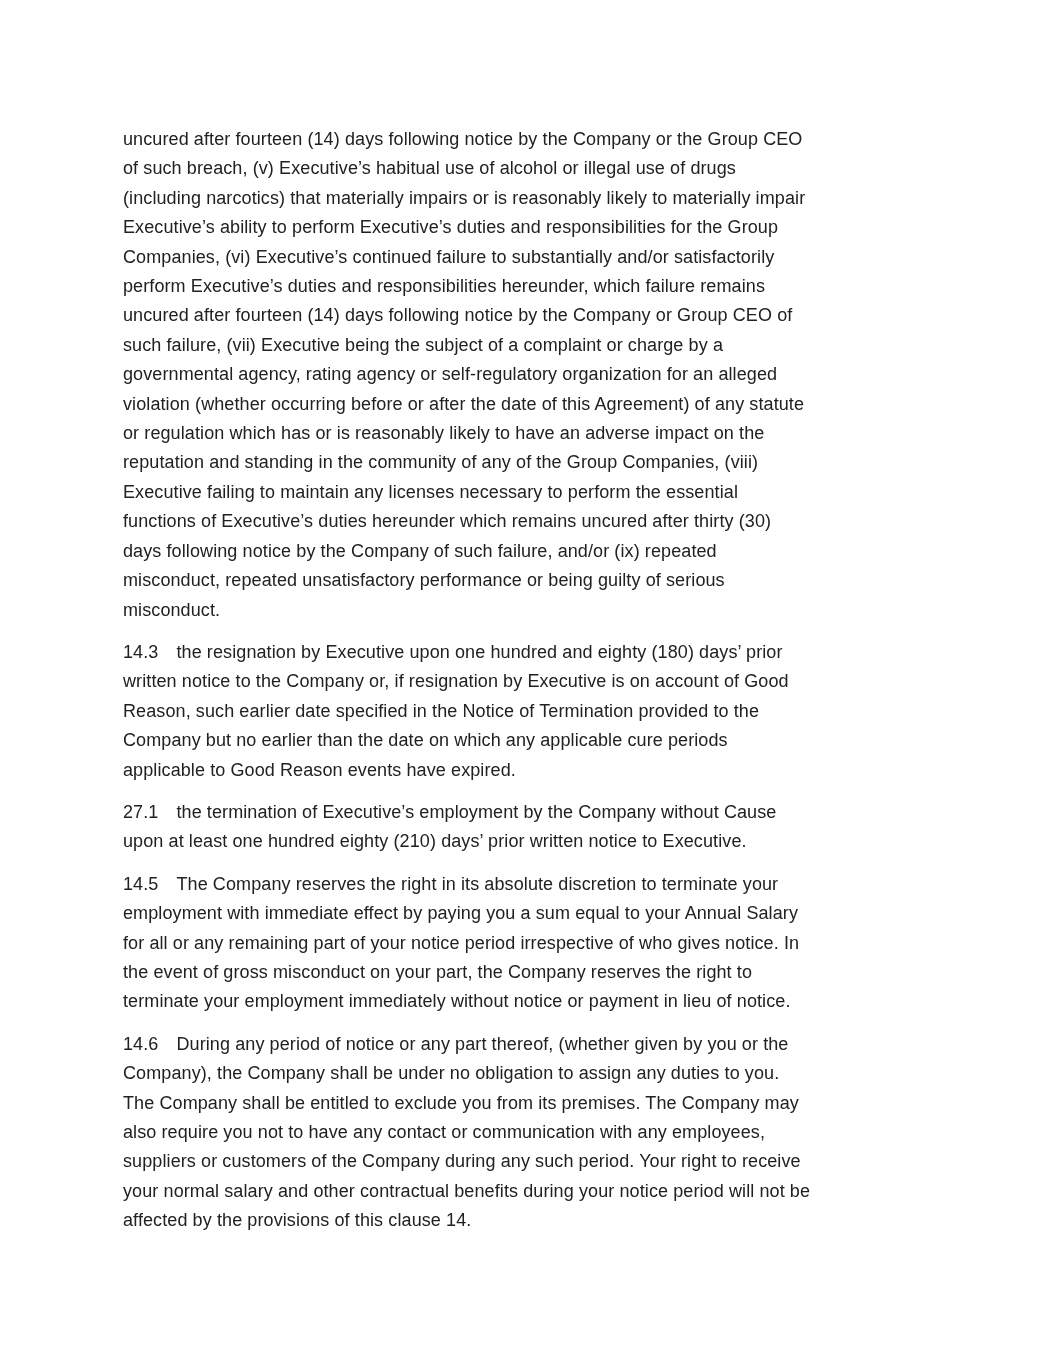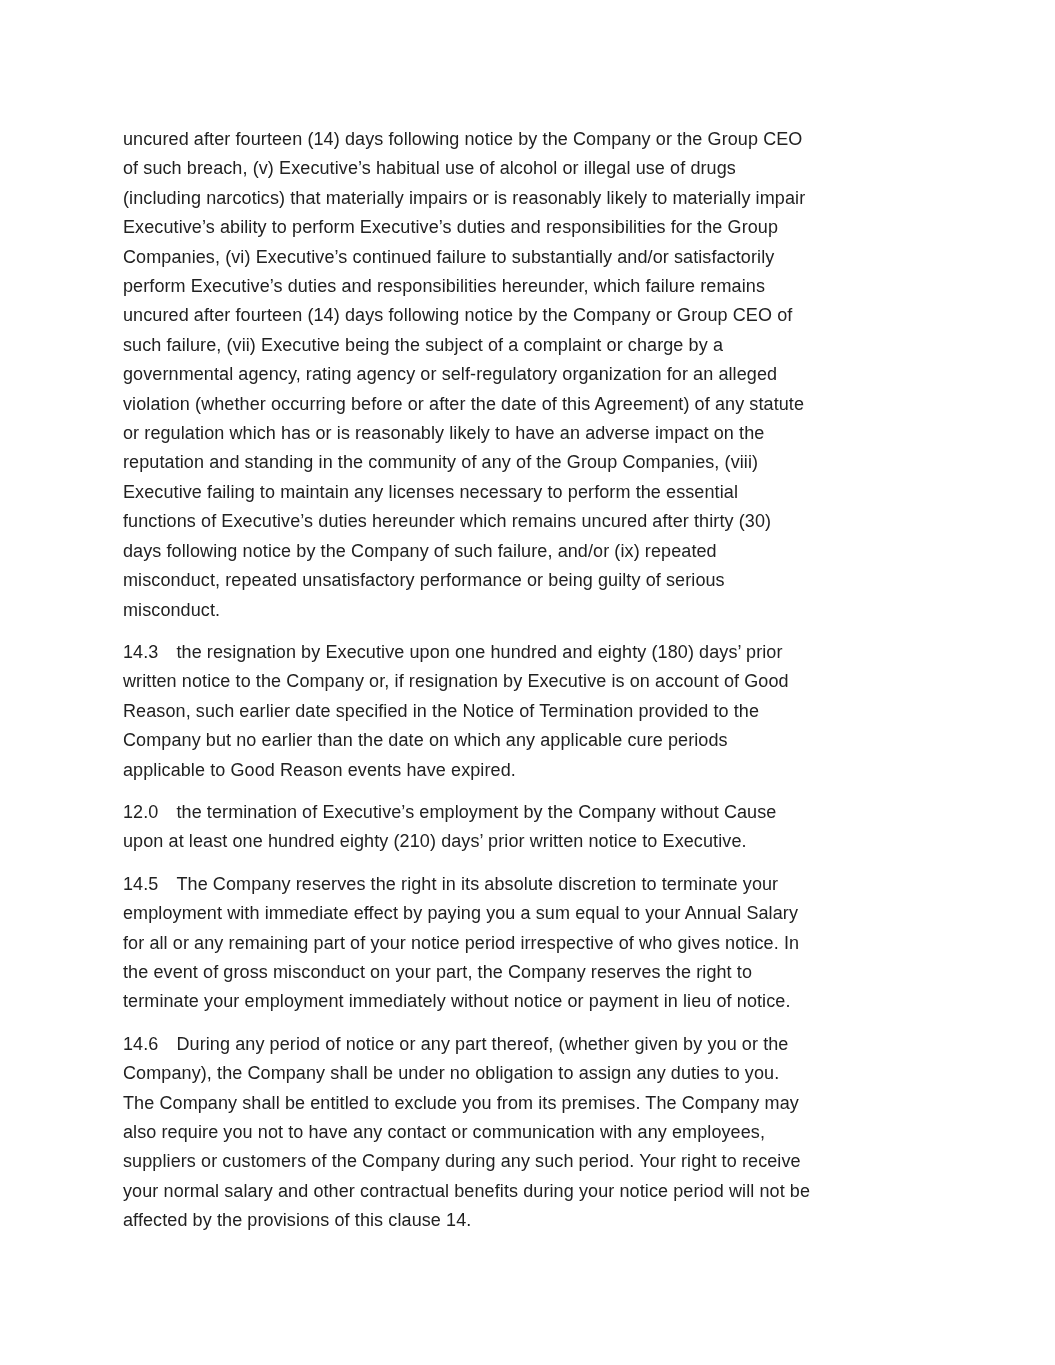--- a/index.html
+++ b/index.html
@@ -42,21 +42,21 @@
 
   <p class="para">
     <span class="para-text">uncured after fourteen (14) days following notice by the Company or the Group CEO of such breach, (v) Executive’s habitual use of alcohol or illegal use of drugs (including narcotics) that materially impairs or is reasonably likely to materially impair Executive’s ability to perform Executive’s duties and responsibilities for the Group Companies, (vi) Executive’s continued failure to substantially and/or satisfactorily perform Executive’s duties and responsibilities hereunder, which failure remains uncured after fourteen (14) days following notice by the Company or Group CEO of such failure, (vii) Executive being the subject of a complaint or charge by a governmental agency, rating agency or self-regulatory organization for an alleged violation (whether occurring before or after the date of this Agreement) of any statute or regulation which has or is reasonably likely to have an adverse impact on the reputation and standing in the community of any of the Group Companies, (viii) Executive failing to maintain any licenses necessary to perform the essential functions of Executive’s duties hereunder which remains uncured after thirty (30) days following notice by the Company of such failure, and/or (ix) repeated misconduct, repeated unsatisfactory performance or being guilty of serious misconduct.</span>
   </p>
 
   <p class="para">
     <span class="para-number">14.3</span><span class="para-text">the resignation by Executive upon one hundred and eighty (180) days’ prior written notice to the Company or, if resignation by Executive is on account of Good Reason, such earlier date specified in the Notice of Termination provided to the Company but no earlier than the date on which any applicable cure periods applicable to Good Reason events have expired.</span>
   </p>
 
   <p class="para">
-    <span class="para-number">12.0</span><span class="para-text">the termination of Executive’s employment by the Company without Cause upon at least one hundred eighty (210) days’ prior written notice to Executive.</span>
+    <span class="para-number">27.1</span><span class="para-text">the termination of Executive’s employment by the Company without Cause upon at least one hundred eighty (210) days’ prior written notice to Executive.</span>
   </p>
 
   <p class="para">
     <span class="para-number">14.5</span><span class="para-text">The Company reserves the right in its absolute discretion to terminate your employment with immediate effect by paying you a sum equal to your Annual Salary for all or any remaining part of your notice period irrespective of who gives notice. In the event of gross misconduct on your part, the Company reserves the right to terminate your employment immediately without notice or payment in lieu of notice.</span>
   </p>
 
   <p class="para">
     <span class="para-number">14.6</span><span class="para-text">During any period of notice or any part thereof, (whether given by you or the Company), the Company shall be under no obligation to assign any duties to you. The Company shall be entitled to exclude you from its premises. The Company may also require you not to have any contact or communication with any employees, suppliers or customers of the Company during any such period. Your right to receive your normal salary and other contractual benefits during your notice period will not be affected by the provisions of this clause 14.</span>
   </p>
 

